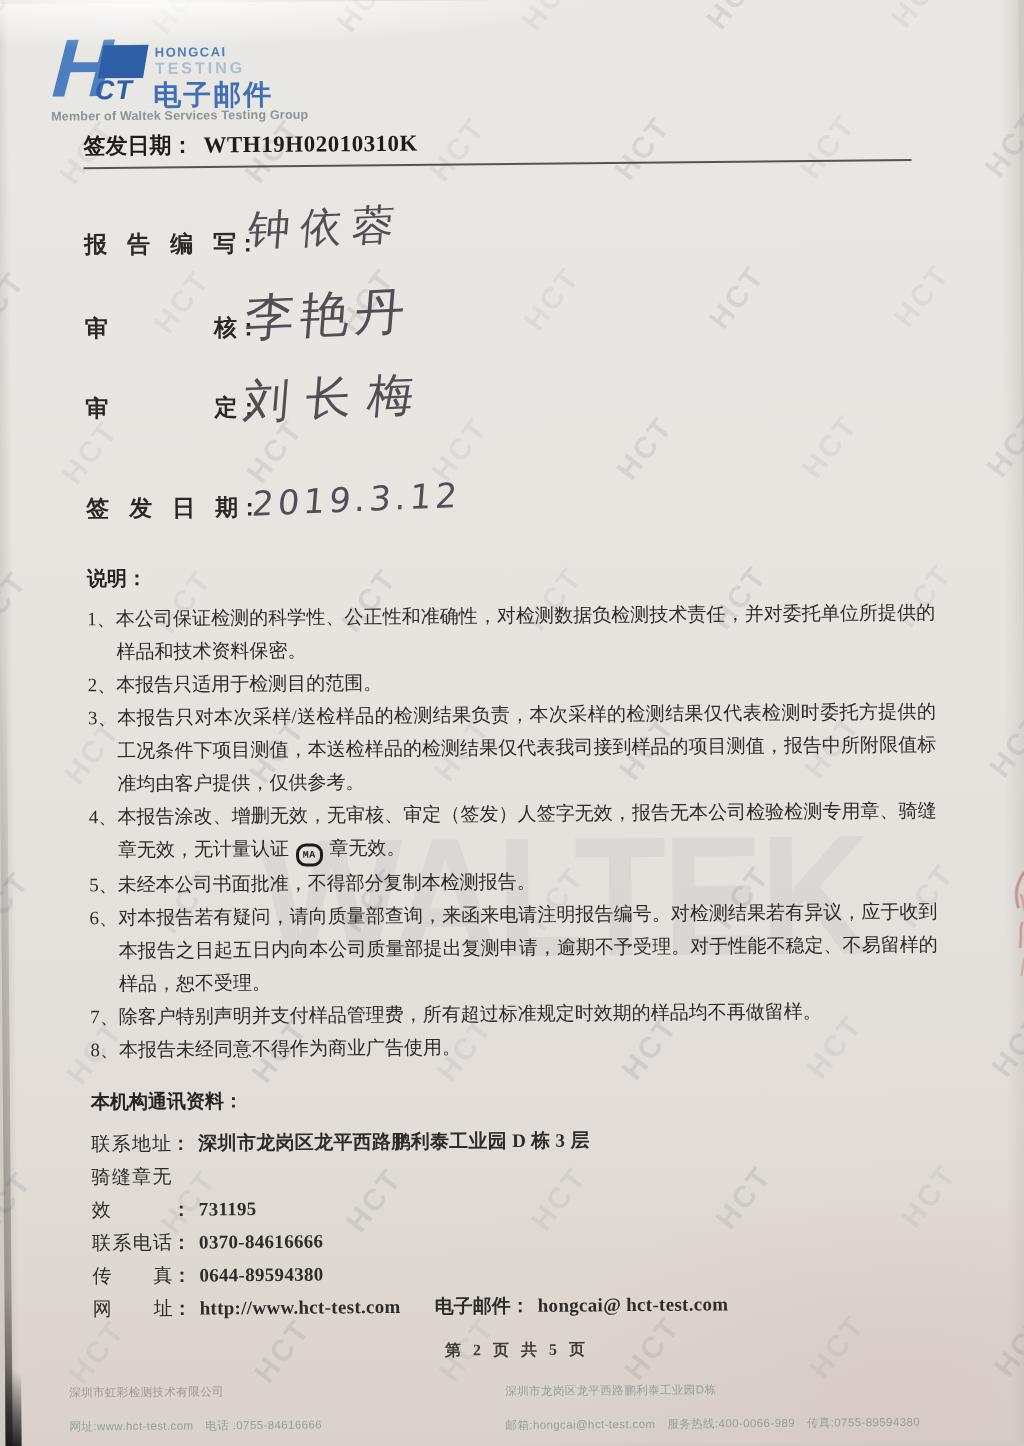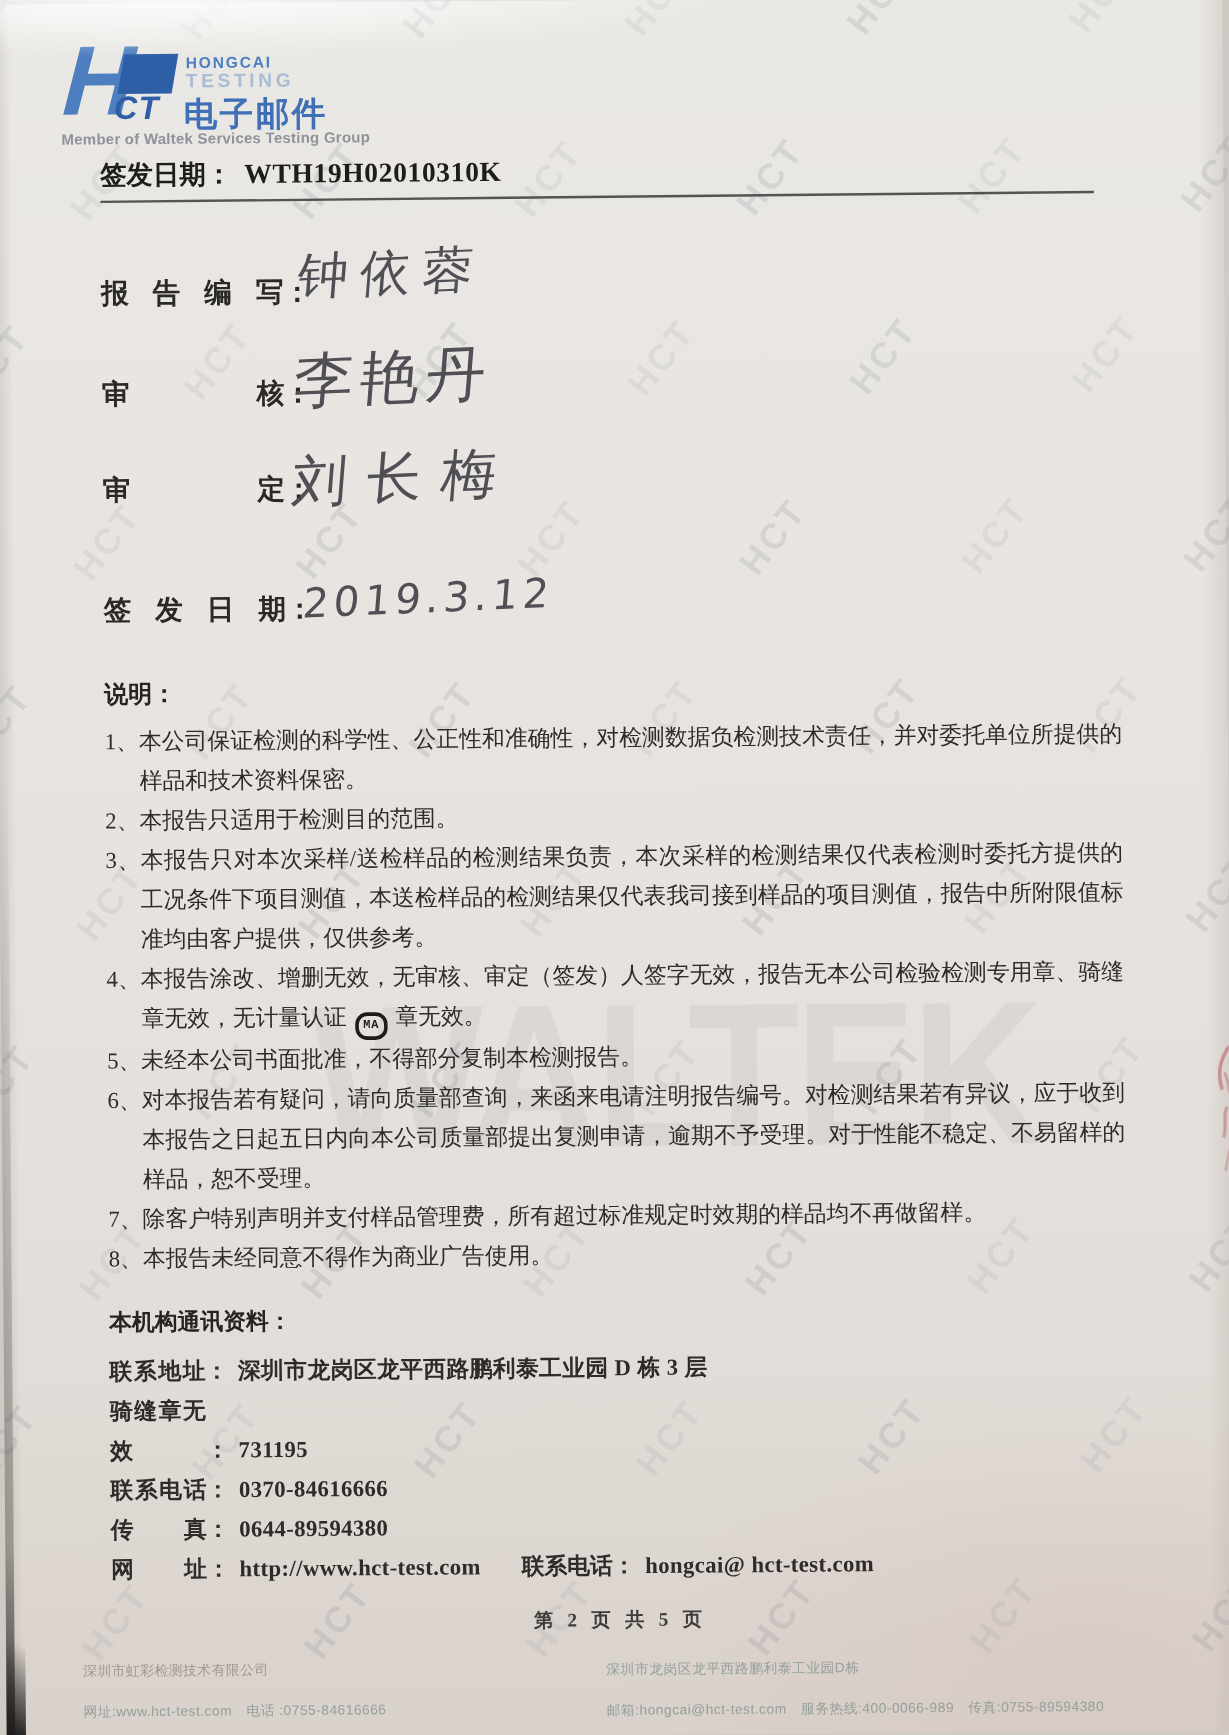--- a/index.html
+++ b/index.html
@@ -101,21 +101,21 @@
     display:inline-block;text-indent:0;
     font-family:Liberation Mono, monospace;
     font-weight:800;font-size:10px;line-height:17px;
     border:3px solid #1d1c1b;border-radius:10px;
     padding:0 4px;margin:0 2px;vertical-align:-3px;letter-spacing:0.5px;color:#1d1c1b;
   }
   
   .contact{position:absolute;left:88px;top:1086px;width:848px;}
   .contact-heading{font-size:19px;font-weight:700;color:#262422;margin-bottom:12px;}
   .c-row{font-size:19px;line-height:33px;color:#2e2c2a;}
-  .c-label{display:inline-block;width:80px;text-align:justify;text-align-last:justify;font-weight:700;}
+  .c-label{display:inline-block;width:80px;text-align:justify;text-align-last:justify;font-weight:400;}
   .c-colon{font-weight:600;}
   .c-val{font-weight:600;margin-left:8px;letter-spacing:0.3px;}
   .c-extra-label{margin-left:34px;font-weight:600;}
   
   .pagination{position:absolute;left:0;top:1340px;width:100%;text-align:center;font-size:16px;letter-spacing:4px;color:#3f3d3a;font-weight:600;}
   .footer{position:absolute;left:0;top:1382px;width:100%;font-family:"Liberation Sans","DejaVu Sans",sans-serif;font-size:11.5px;color:#95a09a;letter-spacing:0.4px;}
   .f-left{position:absolute;left:64px;top:0;}
   .f-right{position:absolute;left:500px;top:2px;}
   .f-line{margin-bottom:19px;white-space:nowrap;}
   .f-left .f-line:first-child{color:#a09893;}
@@ -238,21 +238,21 @@
       </div>
   </div>
 
   <div class="contact">
     <div class="contact-heading">本机构通讯资料：</div>
     <div id="contact-list">
         <div class="c-row"><span class="c-label">联系地址</span><span class="c-colon">：</span><span class="c-val">深圳市龙岗区龙平西路鹏利泰工业园 D 栋 3 层</span></div>
         <div class="c-row"><span class="c-label">骑缝章无效</span><span class="c-colon">：</span><span class="c-val">731195</span></div>
         <div class="c-row"><span class="c-label">联系电话</span><span class="c-colon">：</span><span class="c-val">0370-84616666</span></div>
         <div class="c-row"><span class="c-label">传真</span><span class="c-colon">：</span><span class="c-val">0644-89594380</span></div>
-        <div class="c-row"><span class="c-label">网址</span><span class="c-colon">：</span><span class="c-val">http://www.hct-test.com</span><span class="c-extra-label">联系电话：</span><span class="c-val">hongcai@ hct-test.com</span></div>
+        <div class="c-row"><span class="c-label">网址</span><span class="c-colon">：</span><span class="c-val">http://www.hct-test.com</span><span class="c-extra-label">电子邮件：</span><span class="c-val">hongcai@ hct-test.com</span></div>
       </div>
   </div>
 
   <div class="pagination">第 2 页 共 5 页</div>
 
   <div class="footer">
     <div class="f-left">
       <div class="f-line">深圳市虹彩检测技术有限公司</div>
       <div class="f-line">网址:www.hct-test.com　电话 :0755-84616666</div>
     </div>

